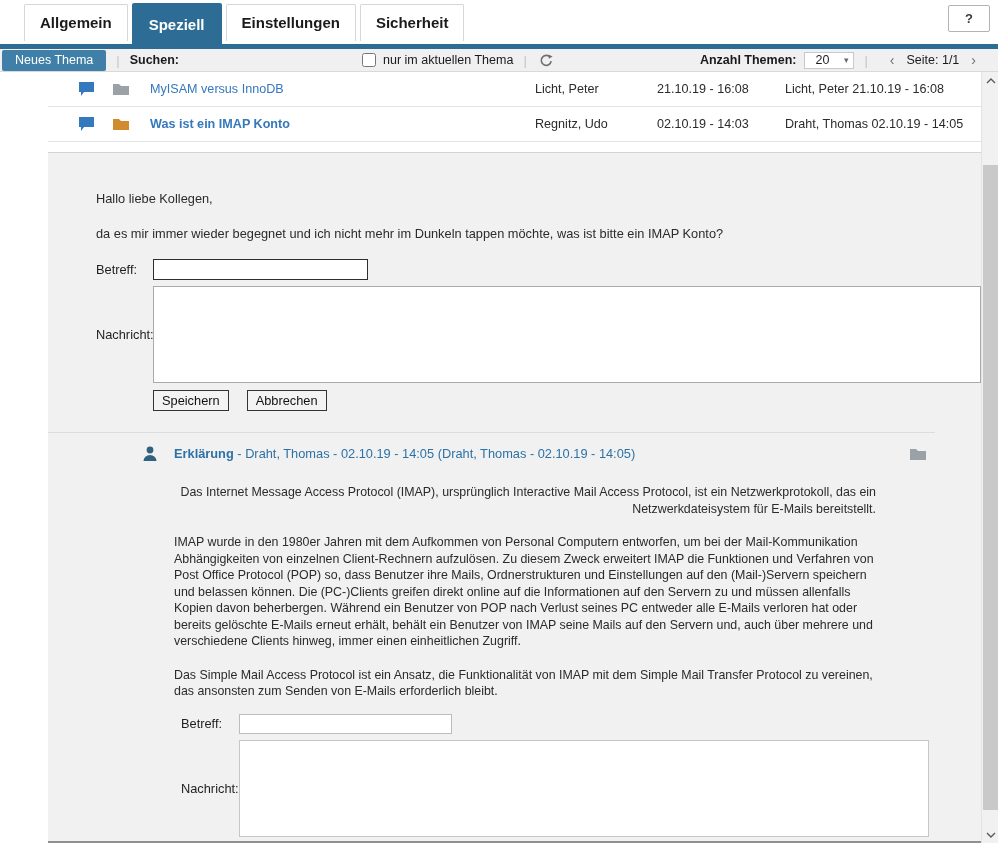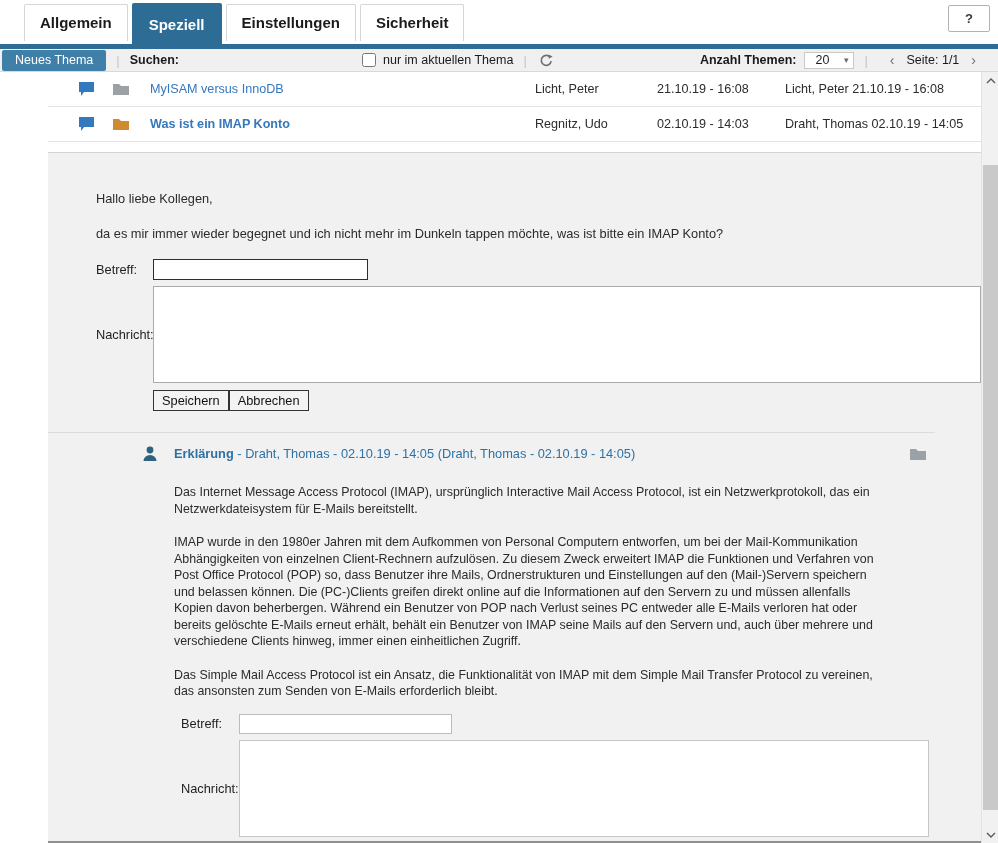--- a/index.html
+++ b/index.html
@@ -167,21 +167,21 @@
   }
   .msg-row { margin-top: 6px; }
   .msg-textarea {
     width: 828px; height: 97px;
     border: 1px solid #ababab;
     background: #fff;
     resize: none;
     padding: 2px 5px;
     font-family: "Liberation Sans", sans-serif; font-size: 12.8px;
   }
-  .btn-row { display: flex; gap: 0; margin-top: 7px; margin-left: 57px; }
+  .btn-row { display: flex; gap: 18px; margin-top: 7px; margin-left: 57px; }
   .btn-dark, .btn-light {
     font-family: "Liberation Sans", sans-serif;
     font-size: 12.8px;
     padding: 2px 8px;
     color: #111;
   }
   .btn-dark { border: 1px solid #333; background: #f3f3f3; }
 
   
   .reply { margin-top: 21px; margin-right: 46px; border-top: 1px solid #dcdcdc; padding-top: 12px; padding-left: 44px; }
@@ -189,21 +189,21 @@
   .reply-title { margin-left: 15px; color: #2c72a6; font-weight: bold; cursor: pointer; }
   .reply-meta { color: #2c72a6; white-space: pre-wrap; }
   .reply-folder { margin-left: auto; margin-right: 8px; display: flex; }
   .reply-body p {
     margin-left: 82px;
     width: 702px;
     font-size: 12.4px;
     line-height: 16.5px;
     margin-top: 17px;
   }
-  .reply-body p.first { margin-top: 22px; }
+  .reply-body p.first { margin-top: 22px; text-align: right; }
 
   
   .form2 { margin-left: 89px; margin-top: 14px; }
   .flabel2 { width: 58px; color: #1e1e1e; }
   .subject-input2 {
     width: 213px; height: 20px;
     border: 1px solid #bcbcbc;
     background: #fff;
     padding: 0 5px;
     font-family: "Liberation Sans", sans-serif; font-size: 12.8px;

